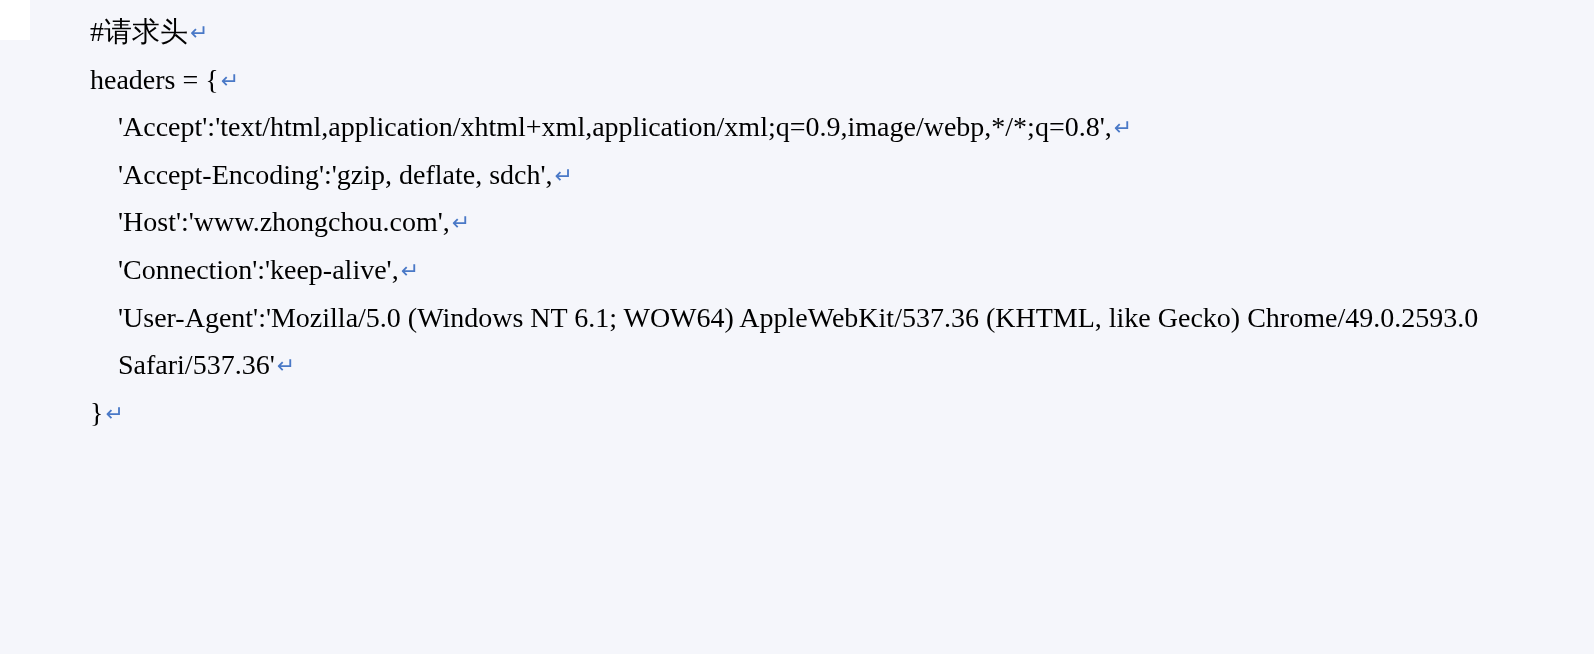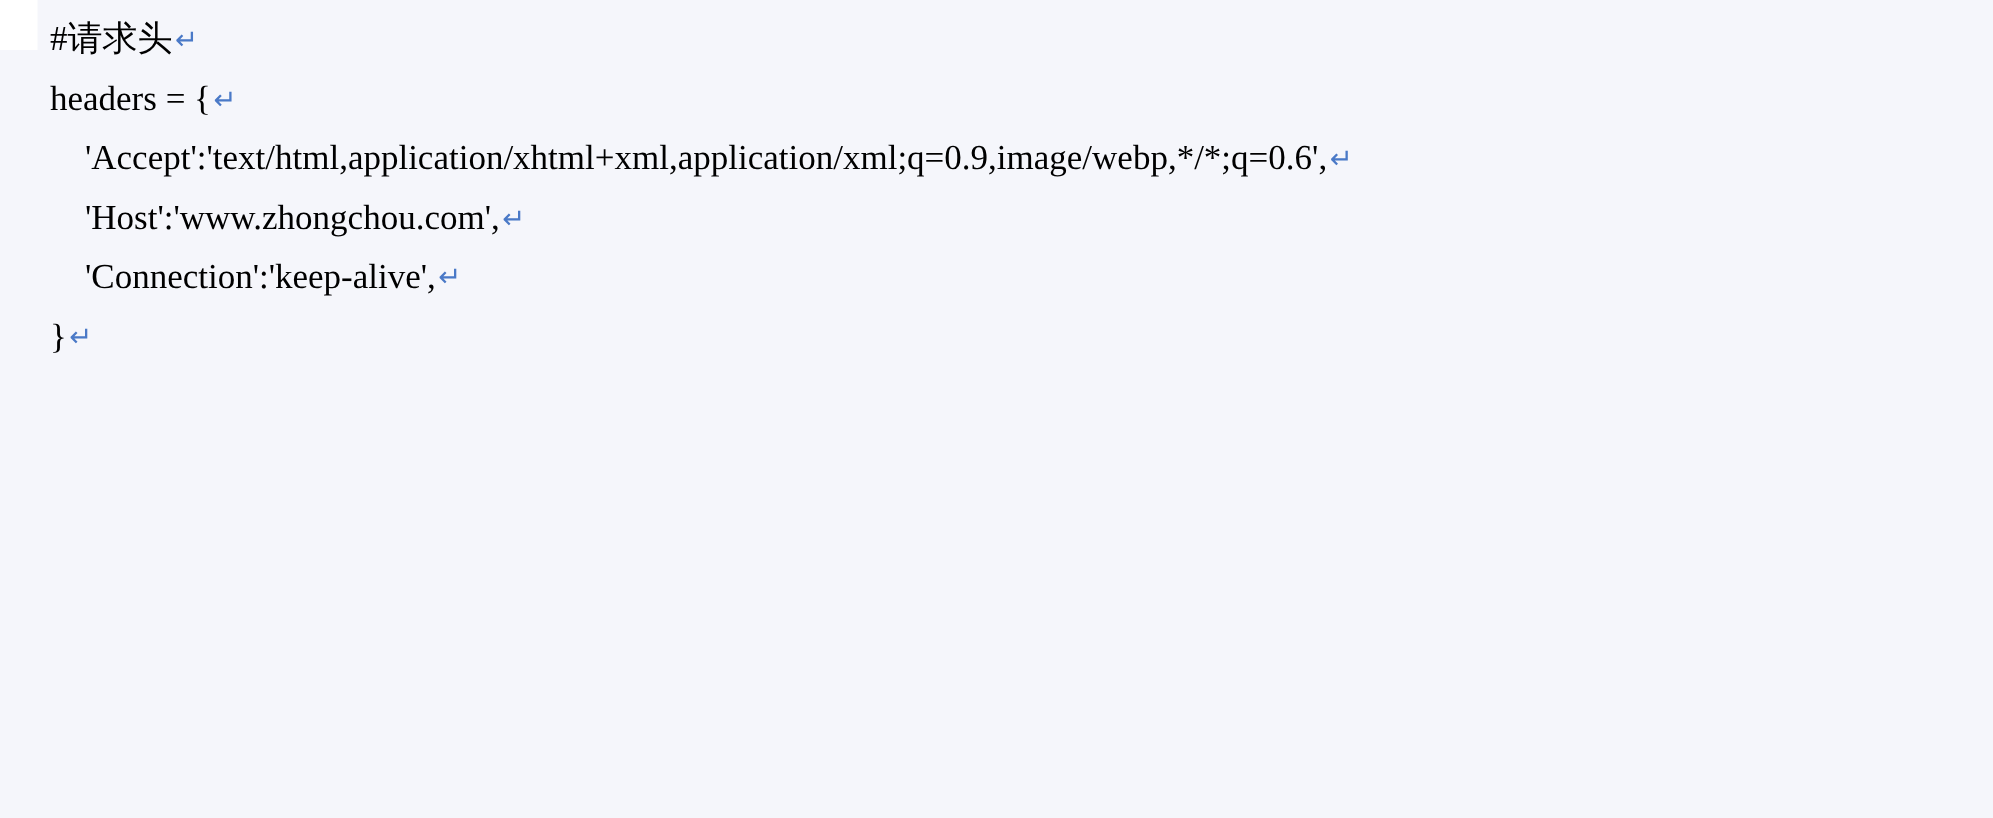--- a/index.html
+++ b/index.html
@@ -10,21 +10,21 @@
     body {
       background: #f5f6fb;
       font-family: "Times New Roman", Times, serif;
       font-size: 28px;
       color: #000000;
       width: 1594px;
       height: 654px;
       padding: 8px 0 0 0;
     }
     .code-block {
-      padding-left: 40px;
+      padding-left: 90px;
       line-height: 1.7;
     }
     .code-line {
       position: relative;
       white-space: pre-wrap;
       word-wrap: break-word;
       padding-right: 50px;
     }
     .indent-1 {
       padding-left: 28px;
@@ -48,17 +48,19 @@
     }
   </style>
 </head>
 <body>
 
 <div class="left-margin"></div>
 
 <div class="code-block">
   <div class="code-line"><span>#请求头</span><span class="return-mark">↵</span></div>
   <div class="code-line"><span>headers = {</span><span class="return-mark">↵</span></div>
-  <div class="code-line indent-1"><span>'Accept':'text/html,application/xhtml+xml,application/xml;q=0.9,image/webp,*/*;q=0.6',</span><span class="return-mark">↵</span></div>
+  <div class="code-line indent-1"><span>'Accept':'text/html,application/xhtml+xml,application/xml;q=0.9,image/webp,*/*;q=0.8',</span><span class="return-mark">↵</span></div>
+  <div class="code-line indent-1"><span>'Accept-Encoding':'gzip, deflate, sdch',</span><span class="return-mark">↵</span></div>
   <div class="code-line indent-1"><span>'Host':'www.zhongchou.com',</span><span class="return-mark">↵</span></div>
   <div class="code-line indent-1"><span>'Connection':'keep-alive',</span><span class="return-mark">↵</span></div>
+  <div class="code-line indent-1"><span>'User-Agent':'Mozilla/5.0 (Windows NT 6.1; WOW64) AppleWebKit/537.36 (KHTML, like Gecko) Chrome/49.0.2593.0 Safari/537.36'</span><span class="return-mark">↵</span></div>
   <div class="code-line"><span>}</span><span class="return-mark">↵</span></div>
 </div>
 
 </body></html>

